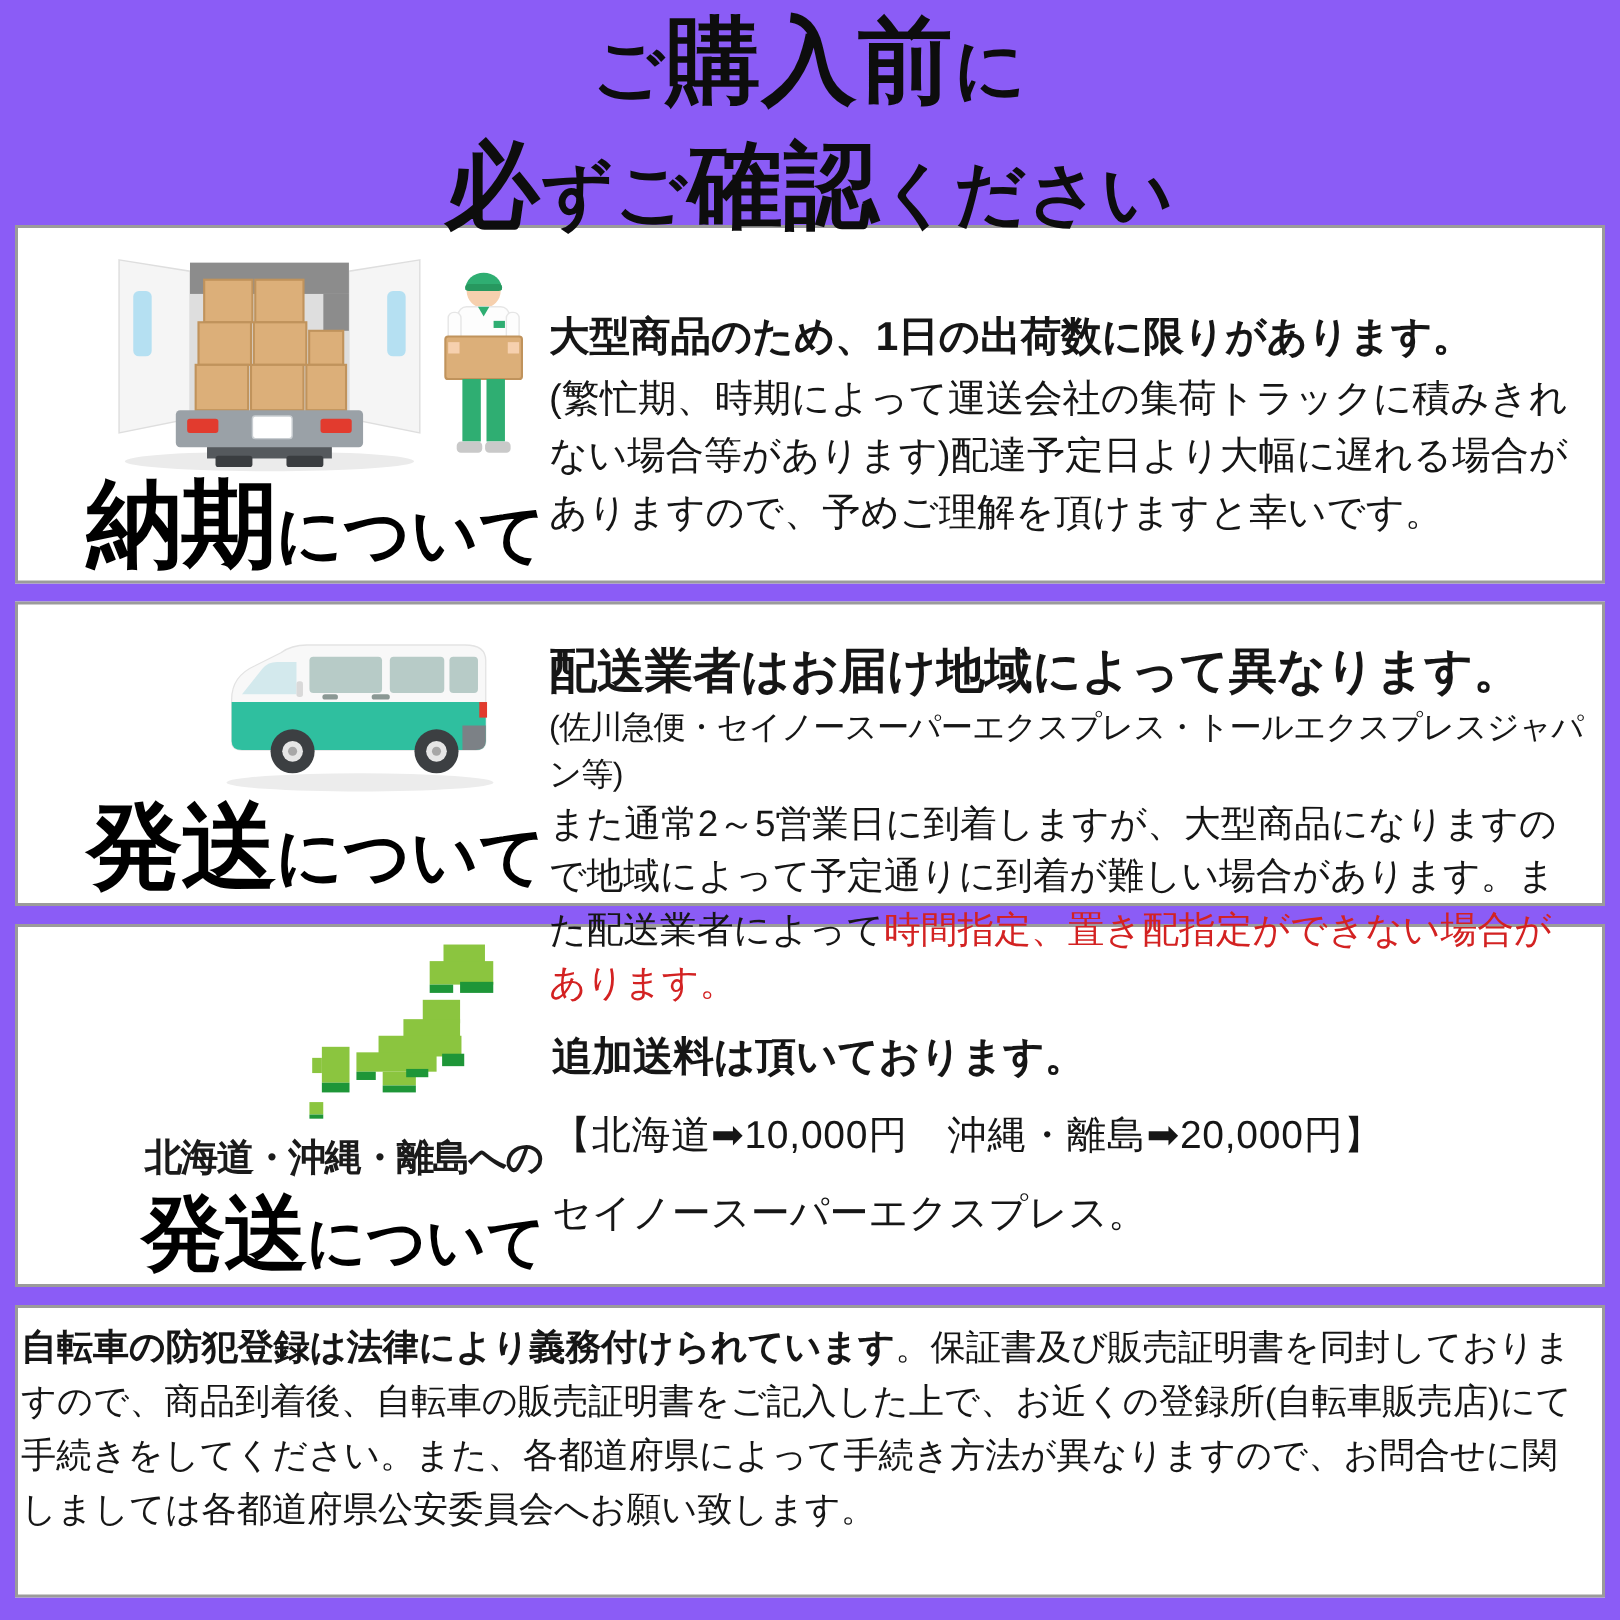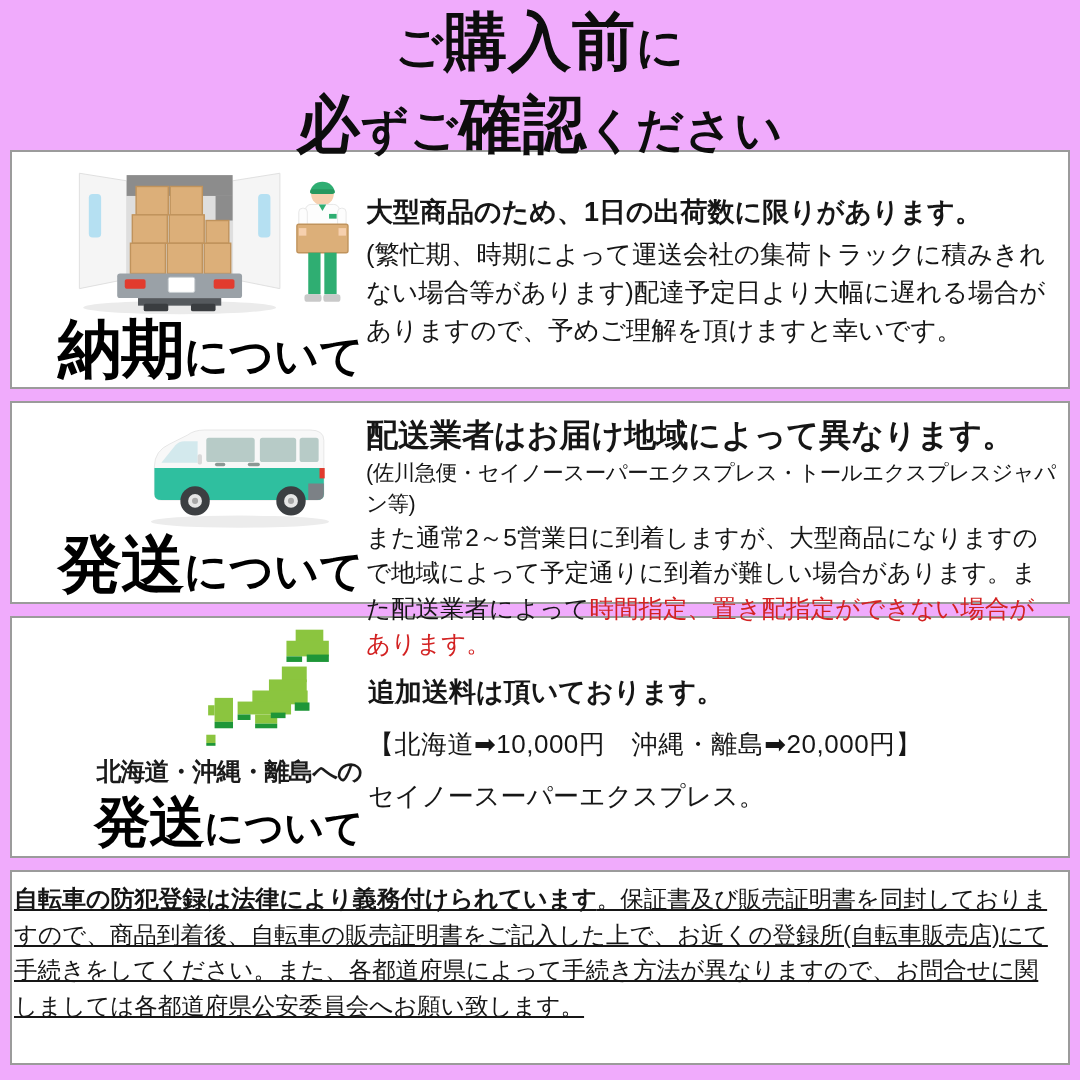--- a/index.html
+++ b/index.html
@@ -1,48 +1,48 @@
 <!DOCTYPE html>
 <html><head>
 <meta charset="utf-8">
 <style>
   * { margin:0; padding:0; box-sizing:border-box; }
   html,body { background:#fff; }
   .page {
-    width:1080px; height:1080px; background:#f0abfc; overflow:hidden;
+    width:1080px; height:1080px; background:#8b5cf6; overflow:hidden;
     font-family:"Liberation Sans","DejaVu Sans",sans-serif; color:#1b1b1b;
   }
   
   .title-block { height:150px; padding-top:8px; text-align:center; color:#0d0d0d; }
   .title-line { font-weight:900; line-height:66px; letter-spacing:1px; white-space:nowrap; }
   .t-big   { font-size:63px; }
   .t-small { font-size:47px; }
   
   .sections { padding:0 10px; }
   .sec { border:2px solid #9b9b9b; background:#fff; display:flex; margin-bottom:12px; }
   .sec1 { height:239px; } .sec2 { height:203px; } .sec3 { height:242px; } .sec4 { height:195px; margin-bottom:0; }
   .sec-left {
     width:352px; flex:0 0 352px; display:flex; flex-direction:column;
     align-items:flex-end; justify-content:space-between; padding:8px 0 6px 0;
   }
   .sec-right { flex:1; color:#161616; }
   .block { display:block; }
-  .lead { font-weight:bold; }
+  .lead { font-weight:bold;margin-top:12px; }
   .red { color:#d32222; }
   
   .sr1 { padding:40px 16px 0 2px; font-size:25.5px; line-height:1.5; }
   .sr1 .lead { font-size:27px; margin-bottom:2px; }
   .sr2 { padding:9px 12px 0 2px; font-size:24.5px; line-height:1.44; }
   .sr2 .lead { font-size:32px; }
   .sr2 .paren { font-size:21.5px; letter-spacing:-0.5px; }
   .sr3 { padding:56px 14px 0 4px; font-size:26px; }
   .sr3 .mb { margin-bottom:17px; }
   .sr3 .lead { font-size:27px; }
   .sr3 .fee { letter-spacing:0.5px; }
-  .sr4 { padding:9px 10px 0 2px; font-size:23.5px; line-height:1.52;text-decoration:underline; }
+  .sr4 { padding:9px 10px 0 2px; font-size:23.5px; line-height:1.52; }
   .sr4 .lead { font-size:24px; }
   
   .sec-label { font-weight:900; color:#000; line-height:1; white-space:nowrap; }
   .lbl-big   { font-size:64px; letter-spacing:-1px; }
   .lbl-small { font-size:44px; }
   .lbl-top   { font-size:25px; font-weight:900; text-align:center; margin-bottom:6px; letter-spacing:-1px; }
   .sec3-label-wrap { text-align:center; }
   .sec3-label-wrap .lbl-big { font-size:56px; }
   .sec3-label-wrap .lbl-small { font-size:39px; }
   .sec4-label .lbl-big { font-size:53px; }

